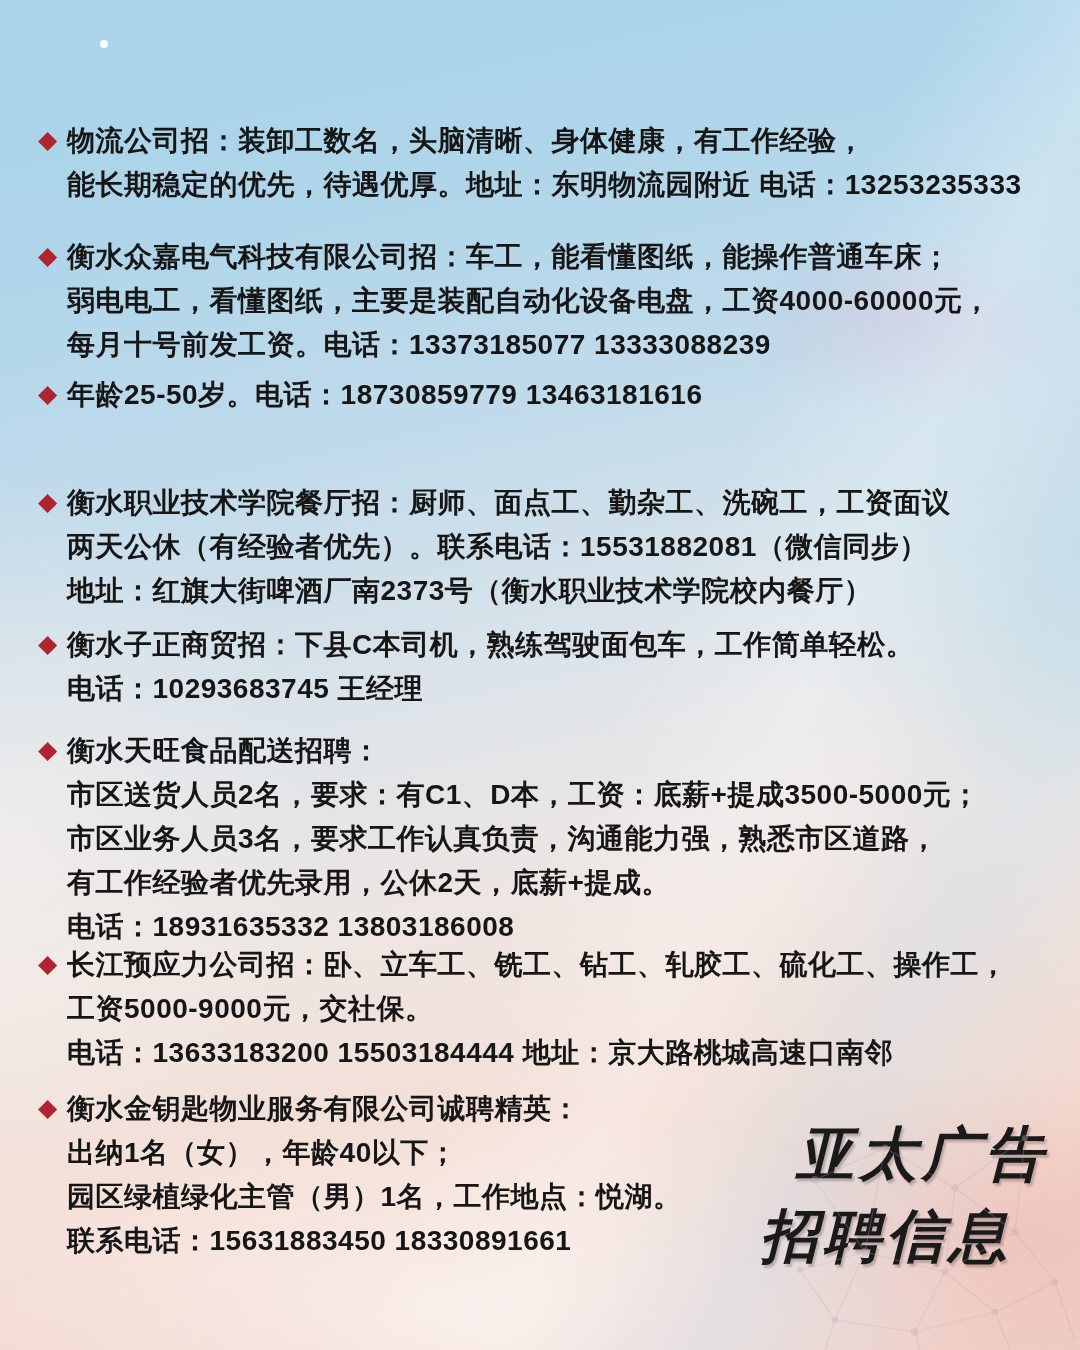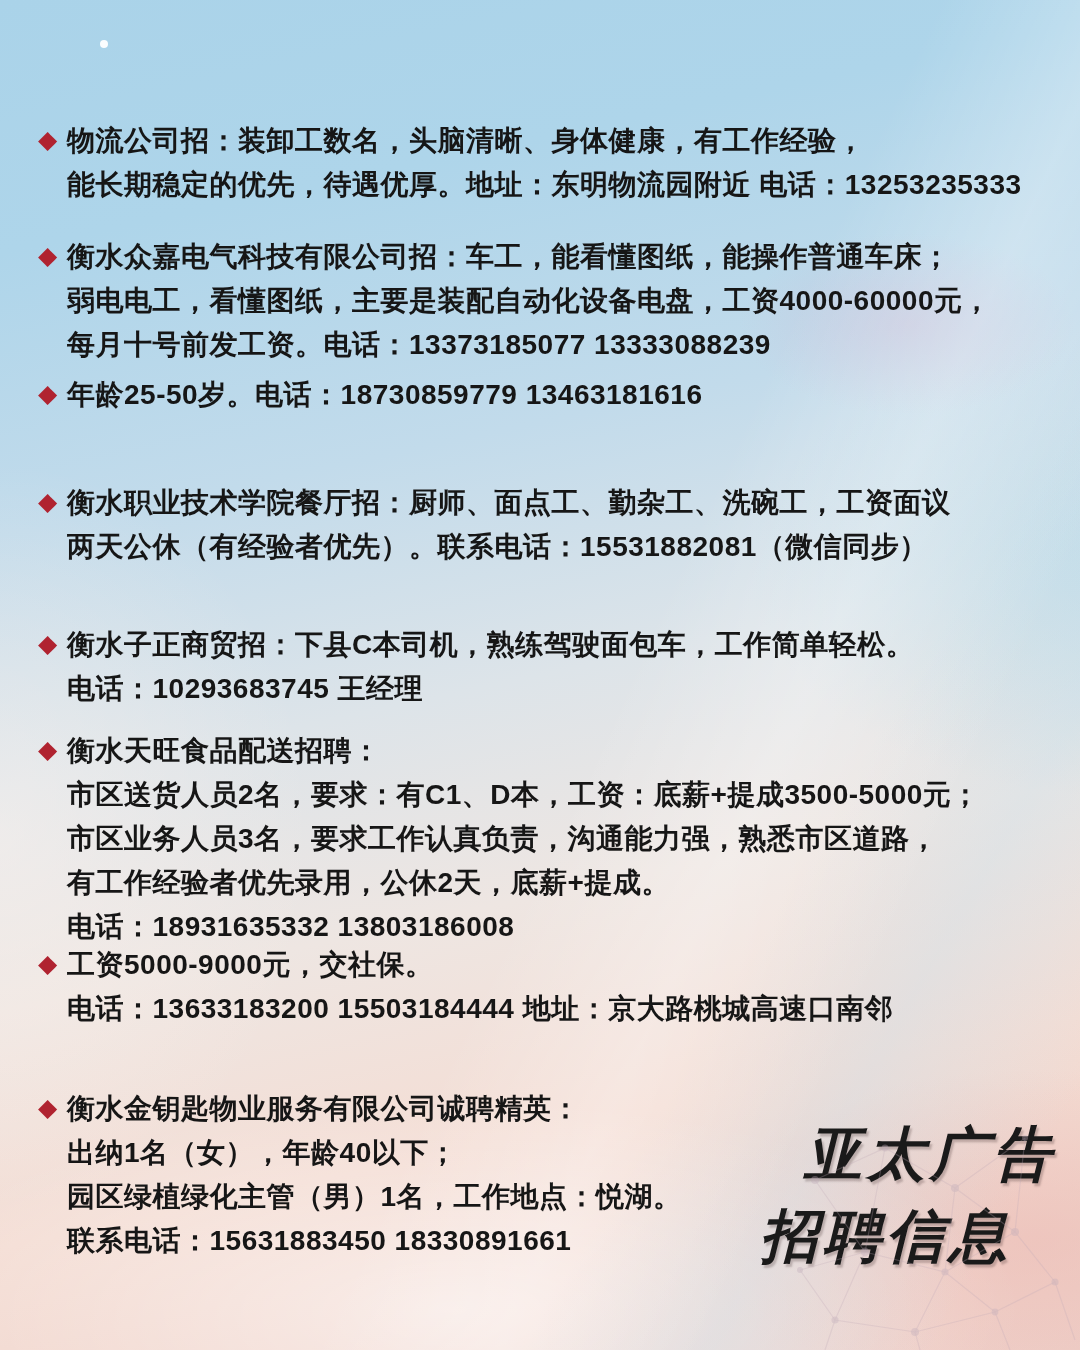--- a/index.html
+++ b/index.html
@@ -67,21 +67,21 @@
     position: absolute;
     color: #1a1a1a;
     font-family: "Liberation Serif", "DejaVu Serif", serif;
     font-weight: bold;
     font-style: italic;
     font-size: 58px;
     letter-spacing: 5px;
     line-height: 1;
     text-shadow: 2px 3px 2px rgba(60,40,40,0.25);
   }
-  .brand-line1 { left: 796px; top: 1126px; margin-left: 8px; }
+  .brand-line1 { left: 796px; top: 1126px; }
   .brand-line2 { left: 760px; top: 1208px; font-style: italic; }
 
   .plexus {
     position: absolute;
     right: 0; bottom: 0;
     opacity: 0.55;
   }
 </style>
 </head>
 <body>
@@ -105,39 +105,41 @@
 
   <section class="listing" style="top:372px">
     <span class="bullet">◆</span>
     <p class="line">年龄25-50岁。电话：18730859779  13463181616</p>
   </section>
 
   <section class="listing" style="top:480px">
     <span class="bullet">◆</span>
     <p class="line">衡水职业技术学院餐厅招：厨师、面点工、勤杂工、洗碗工，工资面议</p>
     <p class="line">两天公休（有经验者优先）。联系电话：15531882081（微信同步）</p>
+    <p class="line">地址：红旗大街啤酒厂南2373号（衡水职业技术学院校内餐厅）</p>
   </section>
 
   <section class="listing" style="top:622px">
     <span class="bullet">◆</span>
     <p class="line">衡水子正商贸招：下县C本司机，熟练驾驶面包车，工作简单轻松。</p>
     <p class="line">电话：10293683745 王经理</p>
   </section>
 
   <section class="listing" style="top:728px">
     <span class="bullet">◆</span>
     <p class="line">衡水天旺食品配送招聘：</p>
     <p class="line">市区送货人员2名，要求：有C1、D本，工资：底薪+提成3500-5000元；</p>
     <p class="line">市区业务人员3名，要求工作认真负责，沟通能力强，熟悉市区道路，</p>
     <p class="line">有工作经验者优先录用，公休2天，底薪+提成。</p>
     <p class="line">电话：18931635332  13803186008</p>
   </section>
 
   <section class="listing" style="top:942px">
     <span class="bullet">◆</span>
+    <p class="line">长江预应力公司招：卧、立车工、铣工、钻工、轧胶工、硫化工、操作工，</p>
     <p class="line">工资5000-9000元，交社保。</p>
     <p class="line">电话：13633183200  15503184444  地址：京大路桃城高速口南邻</p>
   </section>
 
   <section class="listing" style="top:1086px">
     <span class="bullet">◆</span>
     <p class="line">衡水金钥匙物业服务有限公司诚聘精英：</p>
     <p class="line">出纳1名（女），年龄40以下；</p>
     <p class="line">园区绿植绿化主管（男）1名，工作地点：悦湖。</p>
     <p class="line">联系电话：15631883450 18330891661</p>

